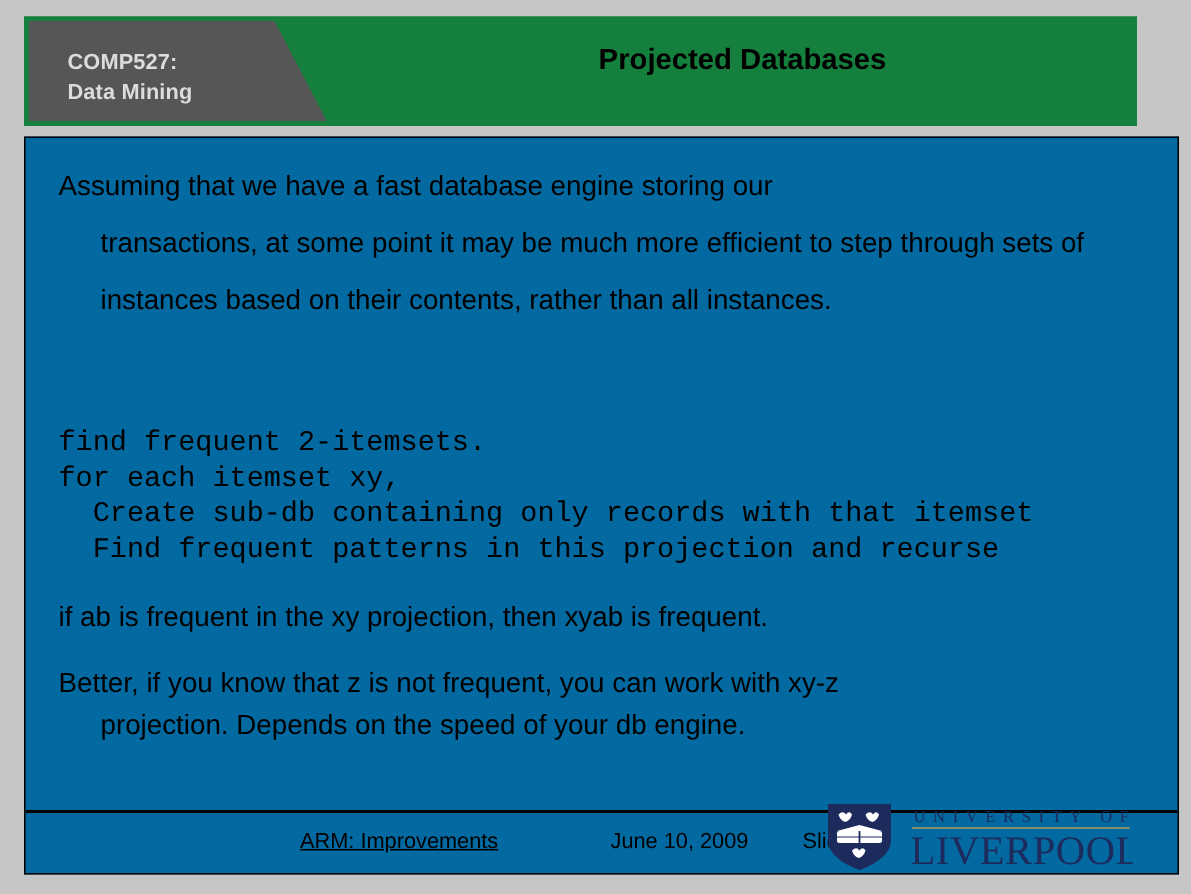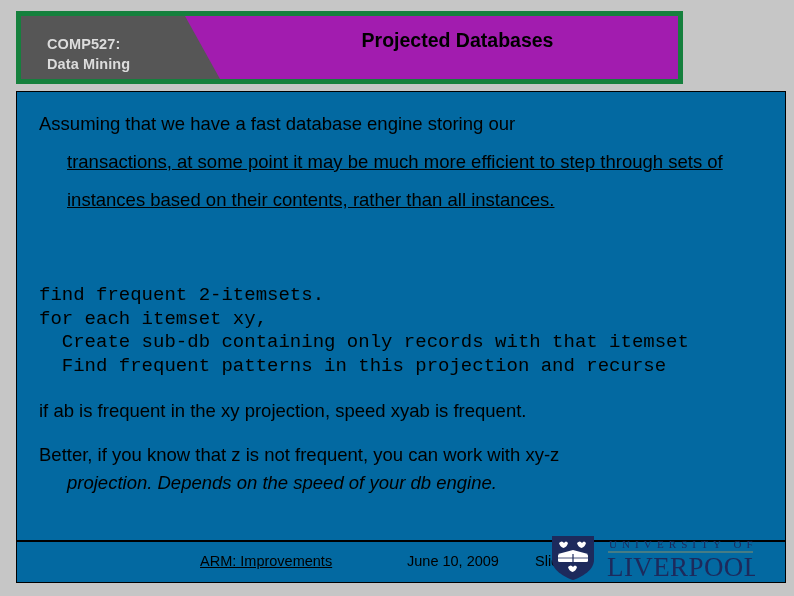--- a/index.html
+++ b/index.html
@@ -19,24 +19,24 @@
     left: 0; top: 0;
     width: 794px;
     height: 596px;
   }
 
   
   .header-box {
     position: absolute;
     left: 16px;
     top: 11px;
-    width: 667px;
+    width: 742px;
     height: 73px;
-    background: #a21caf;
-    border: 5px solid #15803d;
+    background: #15803d;
+    border: 3px solid #15803d;
     box-sizing: border-box;
     overflow: hidden;
   }
   .header-tab {
     position: absolute;
     left: 0;
     top: 0;
     width: 216px;
     height: 100%;
     background: #565656;
@@ -87,42 +87,42 @@
     color: #000000;
     font-size: 18.5px;
     line-height: 38px;
   }
   .para-1 {
     left: 22px;
     top: 13px;
     width: 722px;
     text-indent: 0;
   }
-  .para-1 .cont { display: block; padding-left: 28px; text-decoration: underline; }
+  .para-1 .cont { display: block; padding-left: 28px; }
 
   .code {
     position: absolute;
     left: 22px;
     top: 173px;
     color: #000000;
     font-family: "Liberation Mono", "DejaVu Sans Mono", monospace;
     font-size: 19px;
     line-height: 23.5px;
     white-space: pre;
   }
 
   .para-3 {
     left: 22px;
     top: 305px;
     width: 722px;
     line-height: 28px;
   }
   .para-3 .l1 { display: block; }
   .para-3 .l2 { display: block; margin-top: 16px; }
-  .para-3 .l3 { display: block; padding-left: 28px; font-style: italic; }
+  .para-3 .l3 { display: block; padding-left: 28px; }
 
   
   .footer-rule {
     position: absolute;
     left: 0;
     right: 0;
     top: 448px;
     height: 2px;
     background: #000000;
   }
@@ -177,21 +177,21 @@
       <span>Assuming that we have a fast database engine storing our</span>
       <span class="cont">transactions, at some point it may be much more efficient to step through sets of instances based on their contents, rather than all instances.</span>
     </div>
 
     <pre class="code">find frequent 2-itemsets.
 for each itemset xy,
   Create sub-db containing only records with that itemset
   Find frequent patterns in this projection and recurse</pre>
 
     <div class="para para-3">
-      <span class="l1">if ab is frequent in the xy projection, speed xyab is frequent.</span>
+      <span class="l1">if ab is frequent in the xy projection, then xyab is frequent.</span>
       <span class="l2">Better, if you know that z is not frequent, you can work with xy-z</span>
       <span class="l3">projection.  Depends on the speed of your db engine.</span>
     </div>
 
     <div class="footer-rule"></div>
 
     <div class="footer-link">ARM: Improvements</div>
 
     <div class="footer-date">June 10, 2009</div>
 

